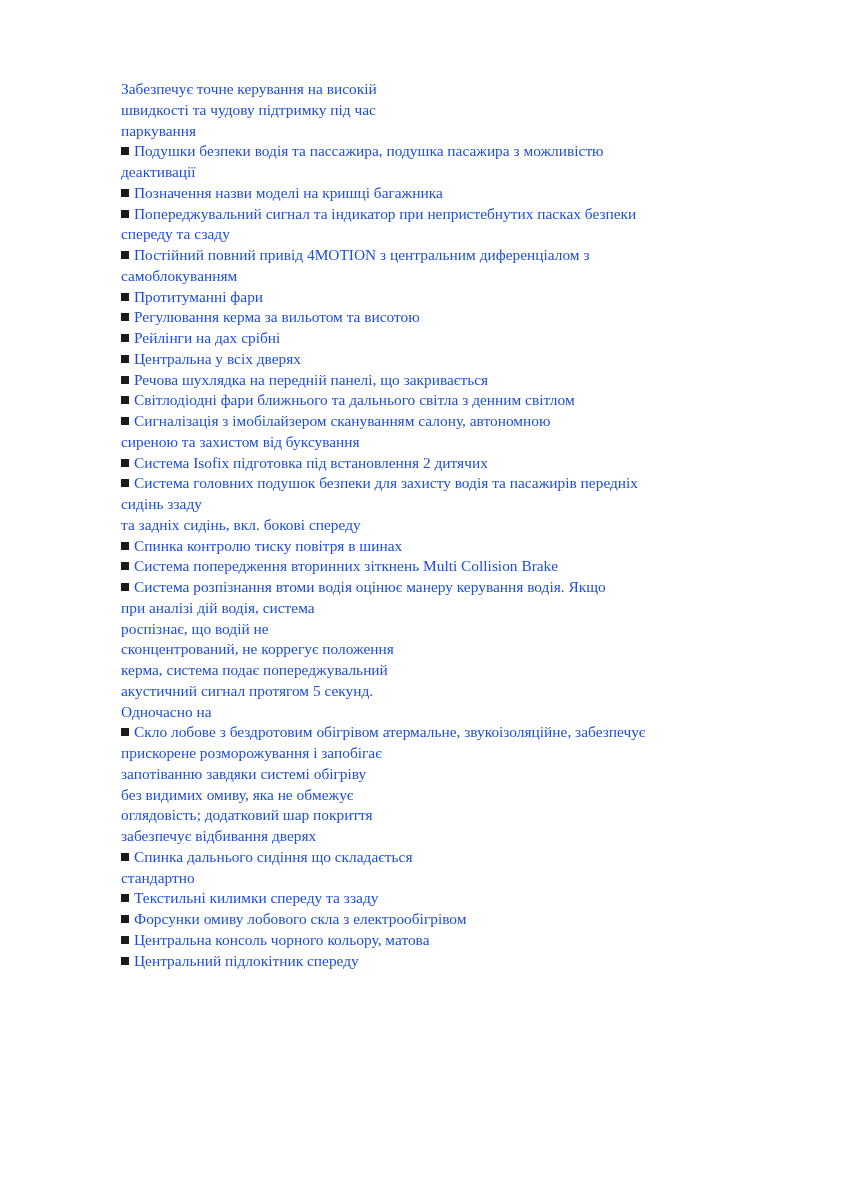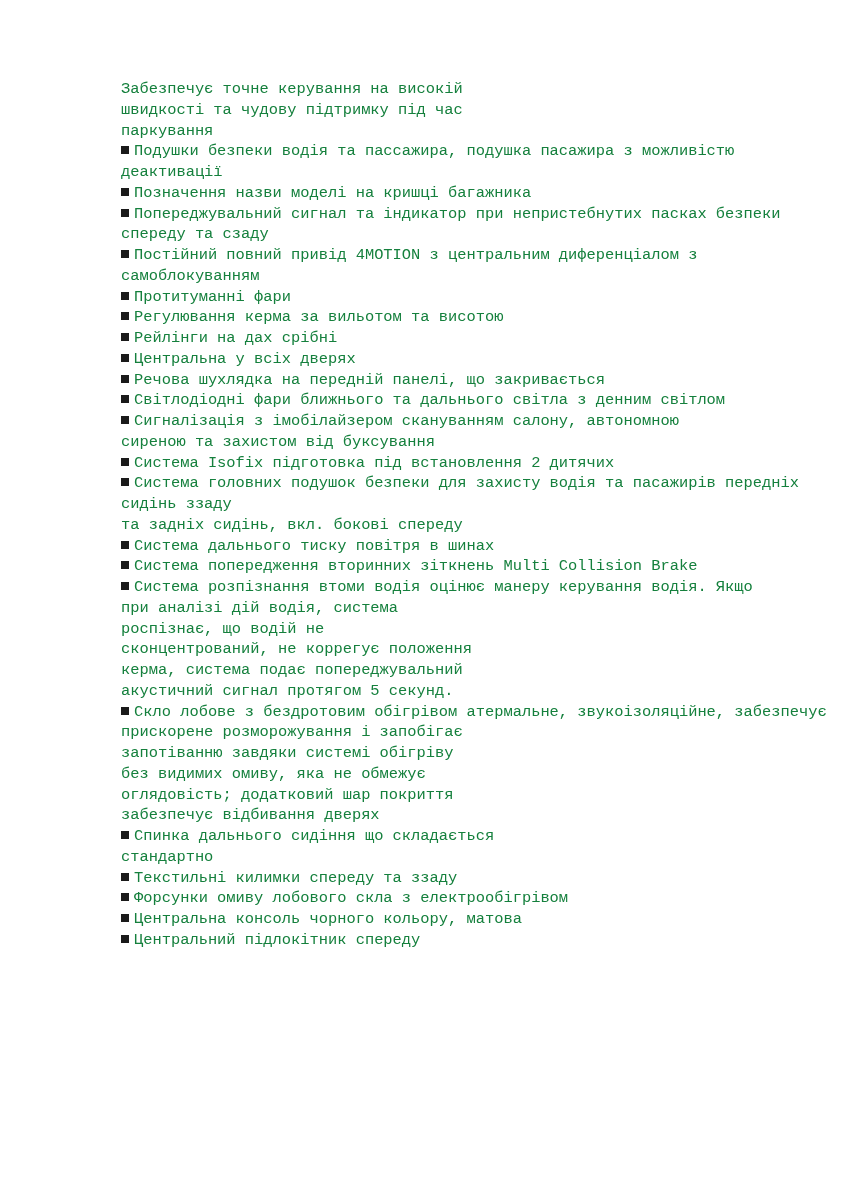--- a/index.html
+++ b/index.html
@@ -3,22 +3,22 @@
 <meta charset="utf-8">
 <style>
   html, body { margin: 0; padding: 0; background: #ffffff; }
   body { width: 849px; height: 1200px; position: relative; overflow: hidden; }
   .page {
     position: absolute; left: 0; top: 0; width: 849px; height: 1200px;
     background: #ffffff;
   }
   .content {
     position: absolute; left: 121px; top: 79px; width: 620px;
-    font-family: Liberation Mono, monospace;
-    font-size: 15.4px; line-height: 20.75px; color: #15803d;
+    font-family: Liberation Serif, serif;
+    font-size: 15.4px; line-height: 20.75px; color: #1d4ed8;
   }
   .line { white-space: nowrap; height: 20.75px; }
   .bullet { display: inline-block; width: 8px; height: 8px; background: #1a1a1a; margin-right: 5px; vertical-align: 1px; }
 </style>
 </head>
 <body>
 
 <div class="page">
   <div class="content" id="content">
       <div class="line"><span>Забезпечує точне керування на високій</span></div>
@@ -36,28 +36,29 @@
       <div class="line"><span class="bullet"></span><span>Рейлінги на дах срібні</span></div>
       <div class="line"><span class="bullet"></span><span>Центральна у всіх дверях</span></div>
       <div class="line"><span class="bullet"></span><span>Речова шухлядка на передній панелі, що закривається</span></div>
       <div class="line"><span class="bullet"></span><span>Світлодіодні фари ближнього та дальнього світла з денним світлом</span></div>
       <div class="line"><span class="bullet"></span><span>Сигналізація з імобілайзером скануванням салону, автономною</span></div>
       <div class="line"><span>сиреною та захистом від буксування</span></div>
       <div class="line"><span class="bullet"></span><span>Система Isofix підготовка під встановлення 2 дитячих</span></div>
       <div class="line"><span class="bullet"></span><span>Система головних подушок безпеки для захисту водія та пасажирів передніх</span></div>
       <div class="line"><span>сидінь ззаду</span></div>
       <div class="line"><span>та задніх сидінь, вкл. бокові спереду</span></div>
-      <div class="line"><span class="bullet"></span><span>Система дальнього тиску повітря в шинах</span></div>
+      <div class="line"><span class="bullet"></span><span>Спинка контролю тиску повітря в шинах</span></div>
       <div class="line"><span class="bullet"></span><span>Система попередження вторинних зіткнень Multi Collision Brake</span></div>
       <div class="line"><span class="bullet"></span><span>Система розпізнання втоми водія оцінює манеру керування водія. Якщо</span></div>
       <div class="line"><span>при аналізі дій водія, система</span></div>
       <div class="line"><span>роспізнає, що водій не</span></div>
       <div class="line"><span>сконцентрований, не коррегує положення</span></div>
       <div class="line"><span>керма, система подає попереджувальний</span></div>
       <div class="line"><span>акустичний сигнал протягом 5 секунд.</span></div>
+      <div class="line"><span>Одночасно на</span></div>
       <div class="line"><span class="bullet"></span><span>Скло лобове з бездротовим обігрівом атермальне, звукоізоляційне, забезпечує</span></div>
       <div class="line"><span>прискорене розморожування і запобігає</span></div>
       <div class="line"><span>запотіванню завдяки системі обігріву</span></div>
       <div class="line"><span>без видимих омиву, яка не обмежує</span></div>
       <div class="line"><span>оглядовість; додатковий шар покриття</span></div>
       <div class="line"><span>забезпечує відбивання дверях</span></div>
       <div class="line"><span class="bullet"></span><span>Спинка дальнього сидіння що складається</span></div>
       <div class="line"><span>стандартно</span></div>
       <div class="line"><span class="bullet"></span><span>Текстильні килимки спереду та ззаду</span></div>
       <div class="line"><span class="bullet"></span><span>Форсунки омиву лобового скла з електрообігрівом</span></div>

